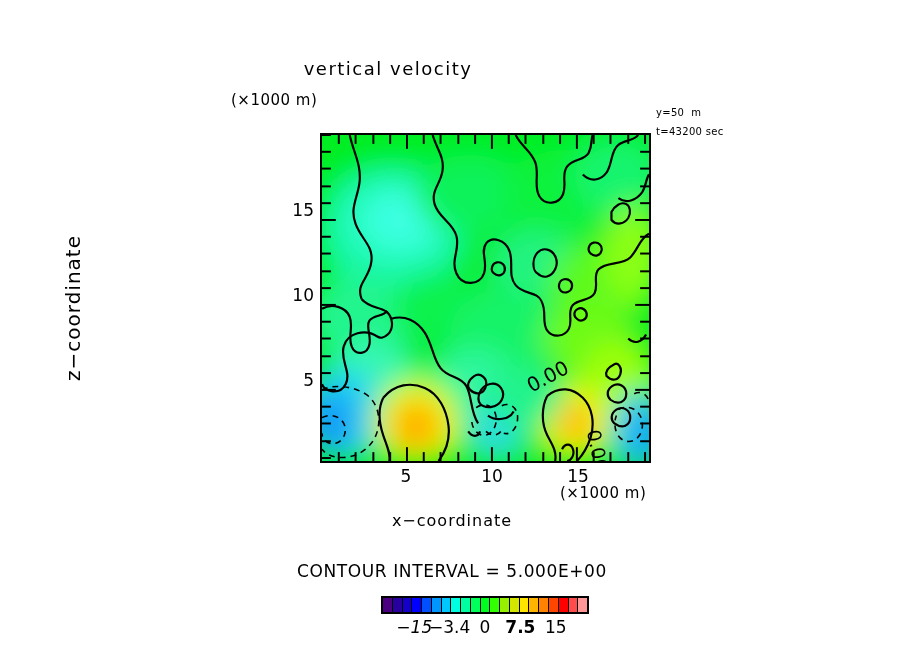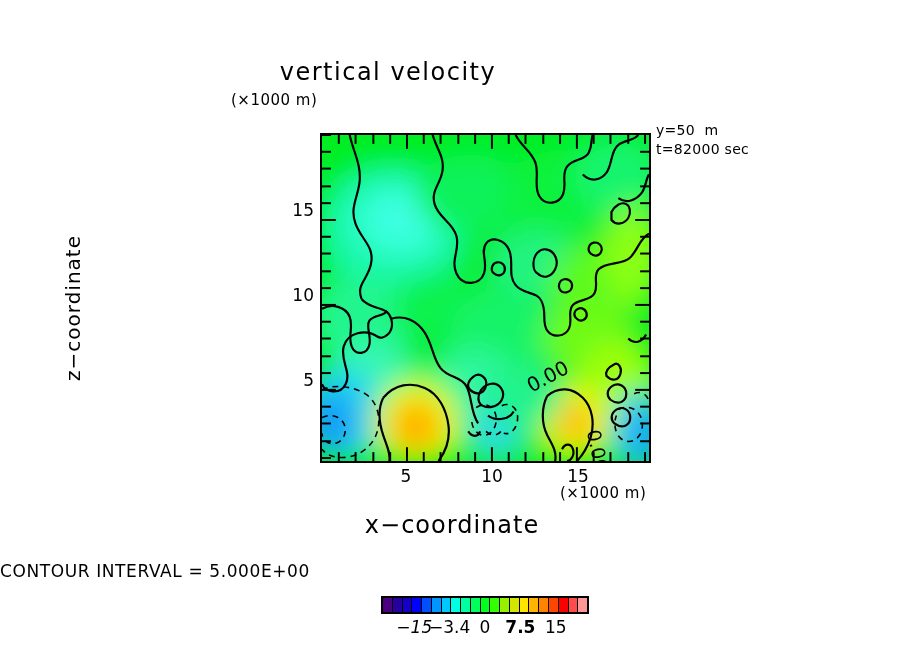--- a/index.html
+++ b/index.html
@@ -1,36 +1,36 @@
 <!DOCTYPE html>
 <html><head>
 <meta charset="utf-8">
 <style>
   html,body{margin:0;padding:0;background:#ffffff;}
   body{width:904px;height:654px;position:relative;overflow:hidden;
        font-family:"DejaVu Sans",sans-serif;color:#000;}
   .abs{position:absolute;}
-  #title{left:0;top:58px;width:776px;text-align:center;font-size:24px;
+  #title{left:0;top:58px;width:776px;text-align:center;font-size:18px;
          letter-spacing:1.5px;font-weight:400;}
   #unit-top{left:231px;top:91px;font-size:15px;letter-spacing:.5px;}
   #unit-bottom{left:560px;top:484px;font-size:15px;letter-spacing:.5px;}
-  #xaxis-title{left:0;top:511px;width:904px;text-align:center;font-size:24px;
+  #xaxis-title{left:0;top:511px;width:904px;text-align:center;font-size:16px;
                letter-spacing:1px;}
   #yaxis-title{left:-42px;top:296px;width:230px;text-align:center;font-size:20px;
                letter-spacing:1px;transform:rotate(-90deg);transform-origin:50% 50%;}
   #plot{left:320px;top:133px;width:331px;height:330px;
         border:2px solid #000;box-sizing:border-box;overflow:hidden;
         background:#00e000;}
   #plot svg{display:block;width:100%;height:100%;}
   .tklabel{font-size:17px;}
   .xtk{top:466px;text-align:center;width:40px;}
   .ytk{left:286px;width:28px;text-align:right;}
-  #annot{left:656px;top:121px;font-size:14px;line-height:19px;letter-spacing:.3px;
+  #annot{left:656px;top:103px;font-size:10px;line-height:19px;letter-spacing:.3px;
          white-space:pre;}
-  #cinterval{left:0;top:561px;width:904px;text-align:left;font-size:17px;
+  #cinterval{left:0;top:561px;width:904px;text-align:center;font-size:17px;
              letter-spacing:.6px;}
   #cbar-wrap{left:381px;top:596px;width:208px;height:18px;
              border:2px solid #000;box-sizing:border-box;display:flex;}
   #cbar-wrap div{flex:1 1 auto;height:100%;border-right:1px solid #000;}
   #cbar-wrap div:last-child{border-right:none;}
   #cbar-labels{left:381px;top:617px;width:208px;height:22px;}
   #cbar-labels span{position:absolute;font-size:17px;transform:translateX(-50%);
                     white-space:nowrap;}
 </style>
 </head>
@@ -223,21 +223,21 @@
         <line x1="241" y1="330" x2="241" y2="321"></line>
     <line x1="258" y1="330" x2="258" y2="316"></line>
         <line x1="275" y1="330" x2="275" y2="321"></line>
     <line x1="292" y1="330" x2="292" y2="321"></line>
         <line x1="310" y1="330" x2="310" y2="321"></line>
     <line x1="327" y1="330" x2="327" y2="321"></line>
   </g>
 </svg>
 </div>
 
-<div class="abs" id="annot"><span>y=50  m</span><br><span>t=82000 sec</span></div>
+<div class="abs" id="annot"><span>y=50  m</span><br><span>t=43200 sec</span></div>
 
 <div class="abs xtk tklabel" style="left:386px">5</div>
 <div class="abs xtk tklabel" style="left:472px">10</div>
 <div class="abs xtk tklabel" style="left:558px">15</div>
 
 <div class="abs" id="unit-bottom">(×1000 m)</div>
 <div class="abs" id="xaxis-title">x−coordinate</div>
 
 <div class="abs" id="cinterval">CONTOUR INTERVAL =  5.000E+00</div>
 

